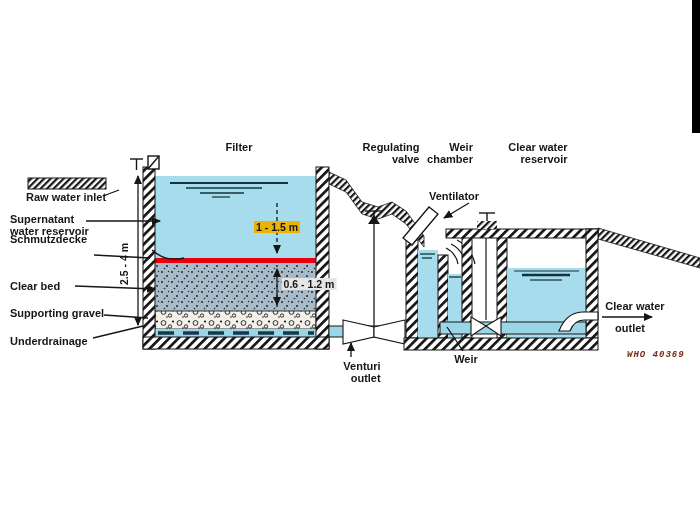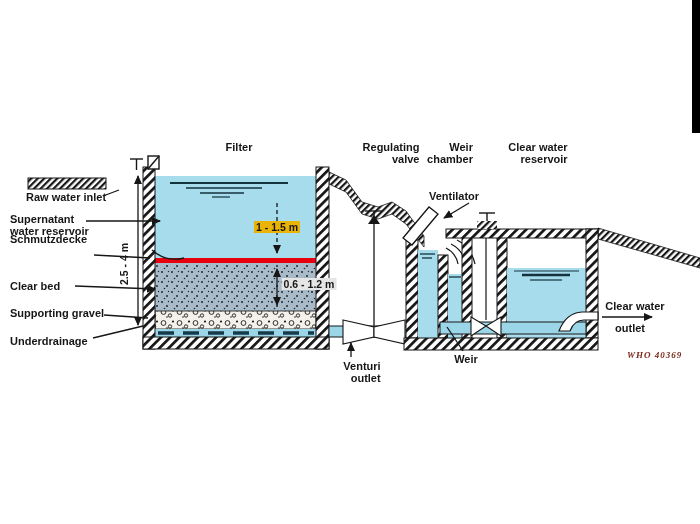--- a/index.html
+++ b/index.html
@@ -6,21 +6,21 @@
   .stage{position:relative;width:700px;height:524px;background:#fff;overflow:hidden;
          font-family:"Liberation Sans",sans-serif;}
   .overlay{position:absolute;left:0;top:0;}
   .lbl{position:absolute;font-weight:bold;font-size:11px;line-height:12px;color:#161616;
        white-space:pre-line;}
   .center{text-align:right;transform:translateX(-50%);}
   .dim{position:absolute;font-weight:bold;font-size:10.5px;color:#161616;white-space:nowrap;}
   .dim-water{background:#eab308;padding:0 2px;transform:translateX(-50%);}
   .dim-sand{background:#e5e5e5;padding:0 2px;transform:translateX(-50%);margin-left:32px;}
   .dim-rot{transform:translate(-50%,-50%) rotate(-90deg);}
-  .who{position:absolute;font-family:Liberation Serif, serif;font-style:italic;font-weight:bold;
+  .who{position:absolute;font-family:Liberation Mono, monospace;font-style:italic;font-weight:bold;
        font-size:9px;letter-spacing:1px;color:#7c2a1c;}
 </style>
 </head>
 <body>
 
 <div class="stage">
 
 <svg class="overlay" width="700" height="524" viewBox="0 0 700 524">
   <defs>
     <pattern id="hatch" width="6.5" height="6.5" patternUnits="userSpaceOnUse" patternTransform="rotate(45)">

